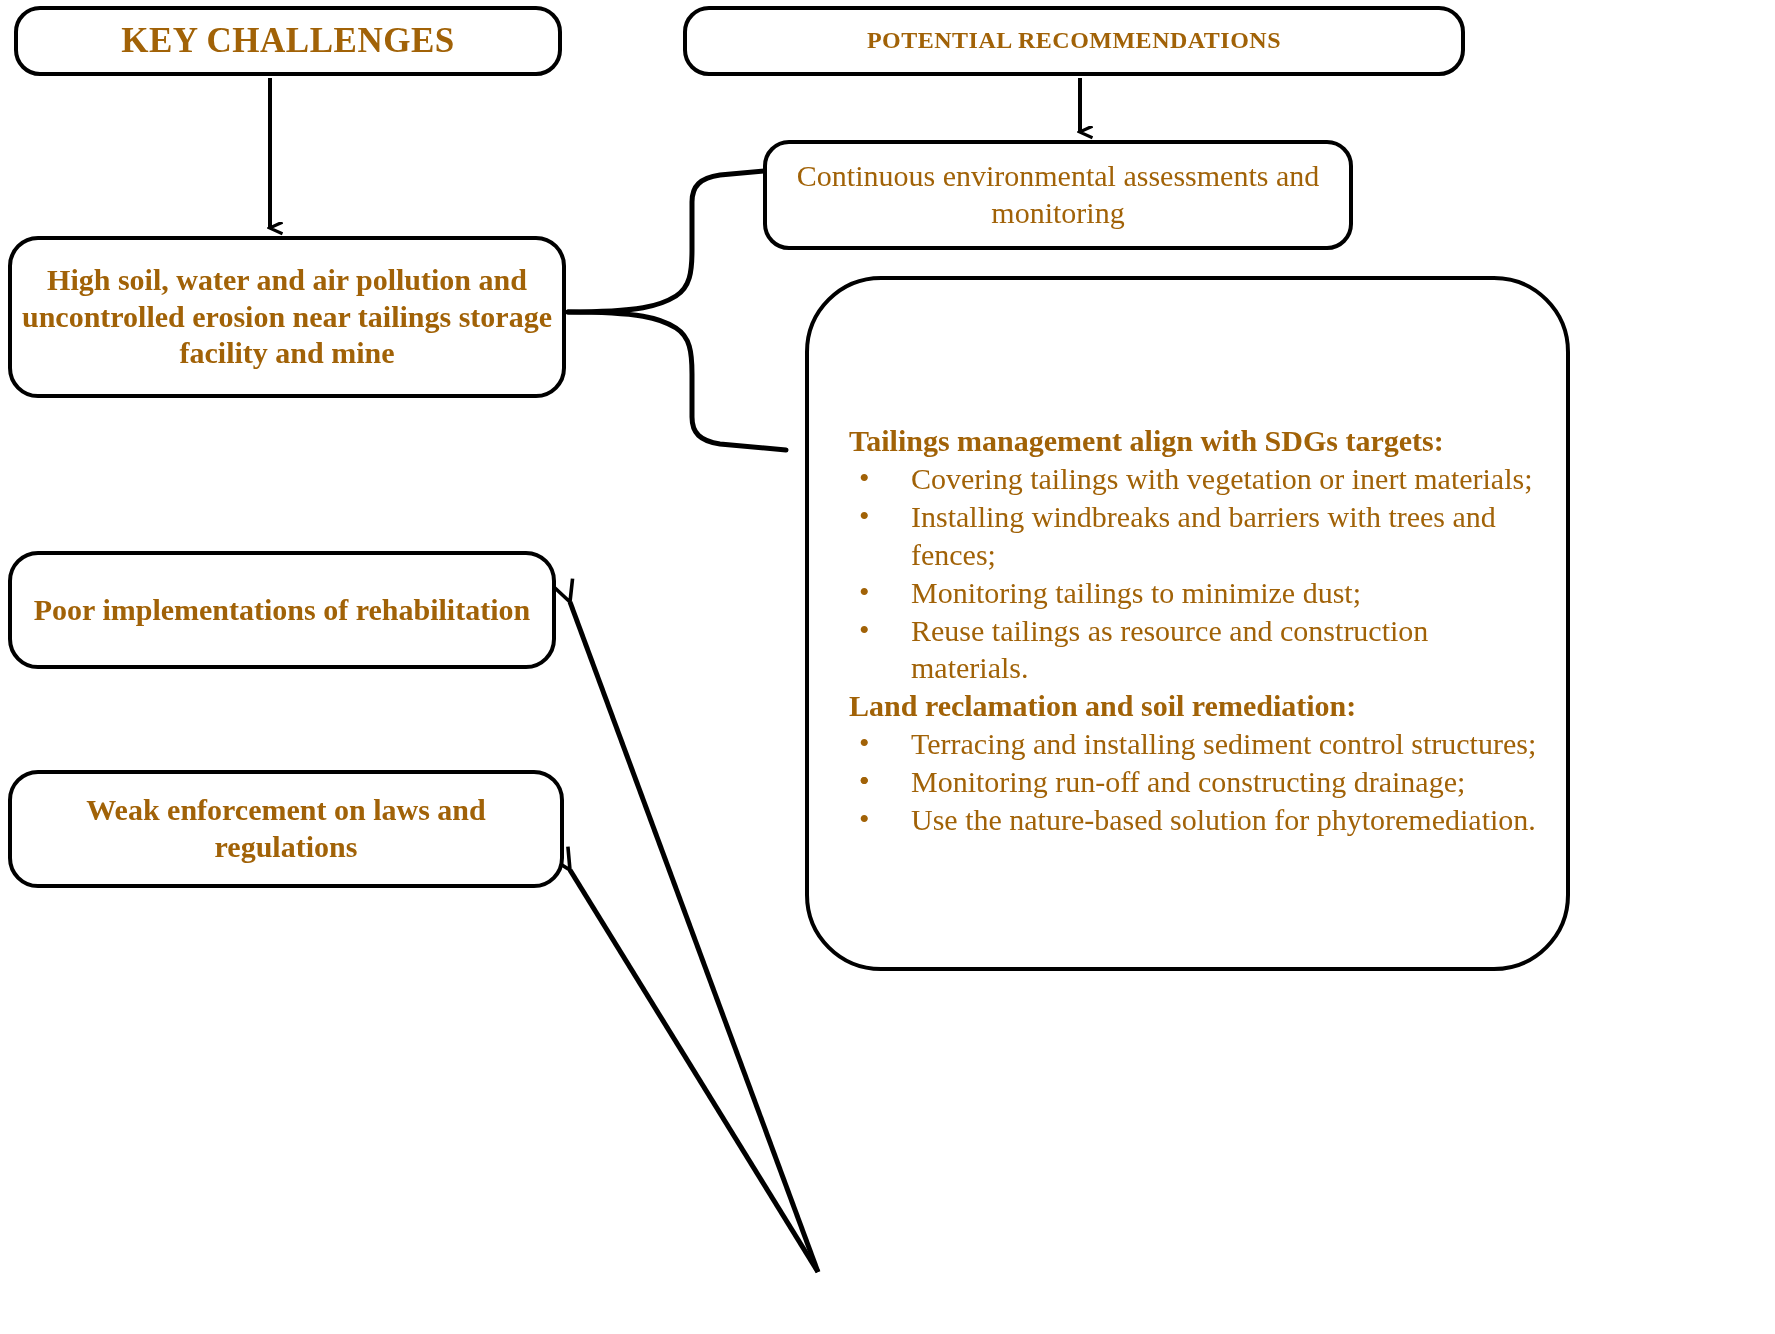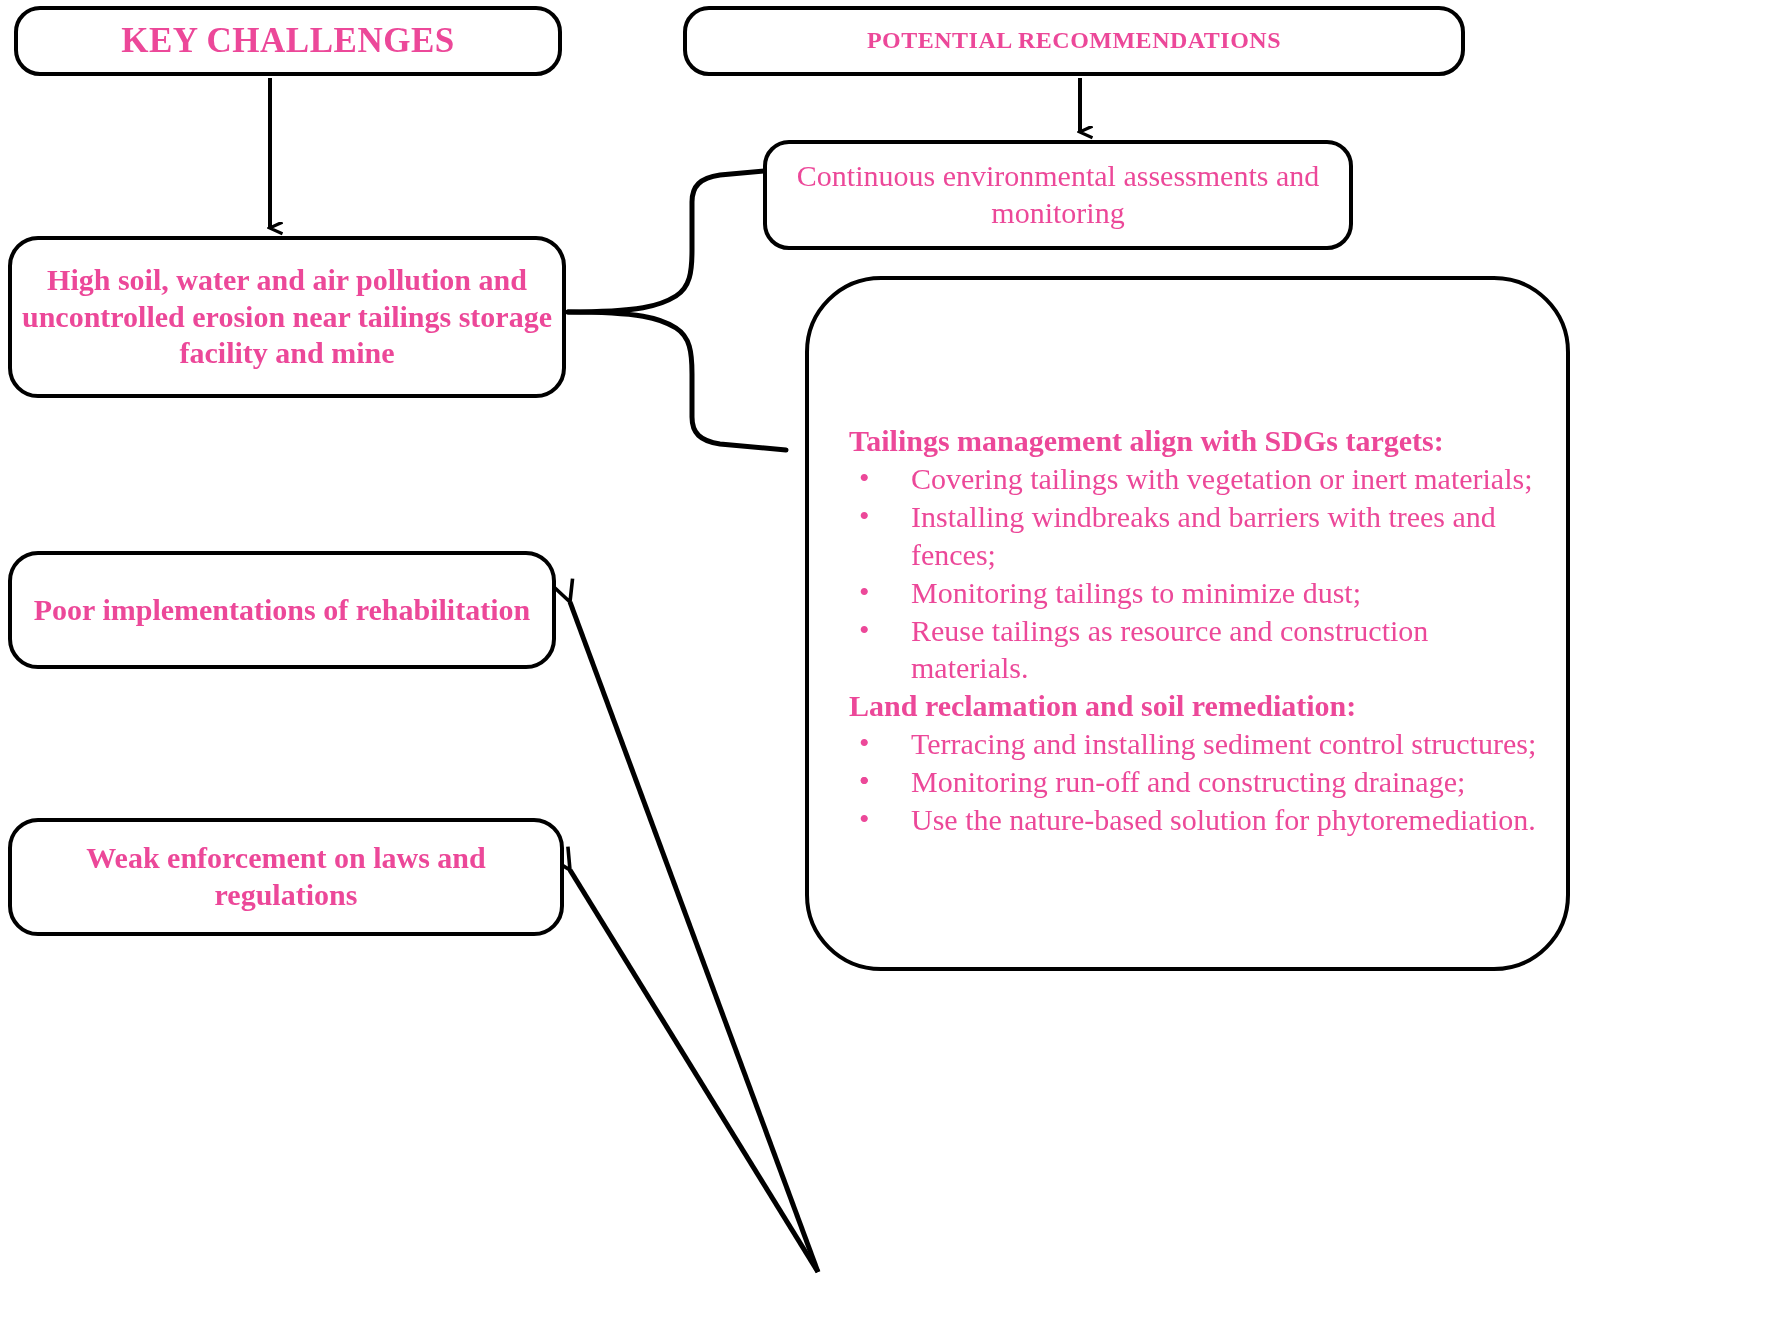--- a/index.html
+++ b/index.html
@@ -7,21 +7,21 @@
     padding: 0;
     background: #ffffff;
   }
   #page {
     position: relative;
     width: 1775px;
     height: 1334px;
     background: #ffffff;
     overflow: hidden;
     font-family: "Liberation Serif", "DejaVu Serif", serif;
-    color: #ec4899;
+    color: #a16207;
   }
   svg.connectors {
     position: absolute;
     left: 0;
     top: 0;
     width: 1775px;
     height: 1334px;
     pointer-events: none;
   }
   .node {
@@ -58,21 +58,21 @@
     font-size: 30px;
     padding: 8px 4px;
   }
   #challenge-pollution {
     left: 8px; top: 236px; width: 558px; height: 162px;
   }
   #challenge-rehabilitation {
     left: 8px; top: 551px; width: 548px; height: 118px;
   }
   #challenge-enforcement {
-    left: 8px; top: 818px; width: 556px; height: 118px;
+    left: 8px; top: 770px; width: 556px; height: 118px;
   }
 
   
   .reco-box {
     border-radius: 26px;
     font-size: 30px;
     font-weight: normal;
   }
   #reco-monitoring {
     left: 763px; top: 140px; width: 590px; height: 110px;

